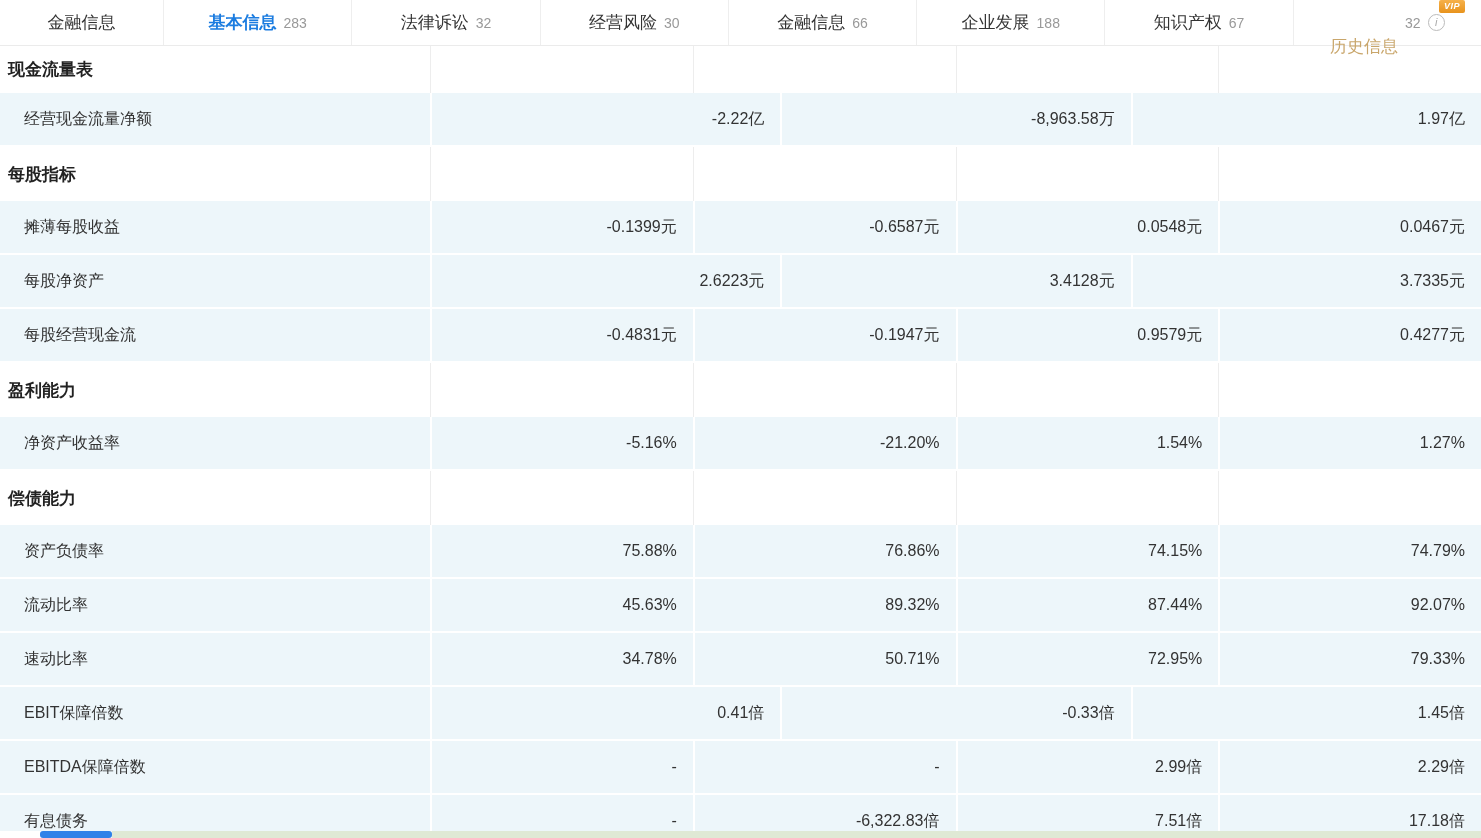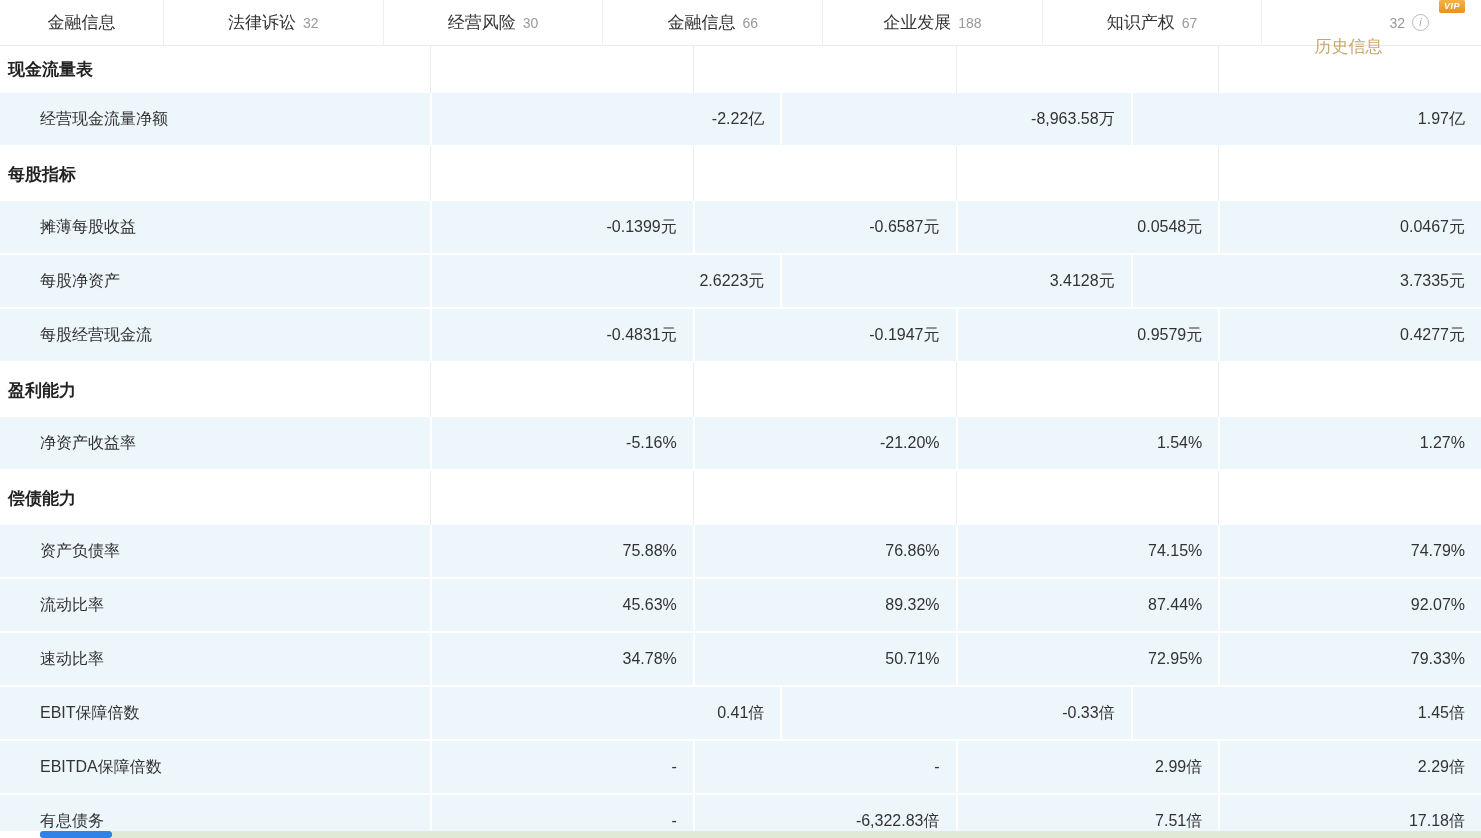--- a/index.html
+++ b/index.html
@@ -28,38 +28,42 @@
   .info-icon{
     width:15px;height:15px;border:1px solid #bbb;border-radius:50%;
     color:#aaa;font-size:11px;line-height:15px;text-align:center;
     font-style:italic;flex:0 0 auto;
   }
   
   .ftable{width:1481px;}
   .trow{display:flex;height:54px;box-sizing:border-box;}
   .trow.section.first{height:47px;text-align:center;}
   .cell{display:flex;align-items:center;box-sizing:border-box;}
-  .cell.label{flex:0 0 430px;padding-left:40px;font-size:16px;color:#333;overflow:hidden;}
+  .cell.label{flex:0 0 430px;padding-left:24px;font-size:16px;color:#333;overflow:hidden;}
   .trow.section .cell.label{padding-left:8px;font-size:17px;font-weight:bold;color:#222;}
   .cell.value{flex:1 1 0;justify-content:flex-end;padding-right:16px;font-size:16px;color:#333;}
   .trow.data{border-bottom:2px solid #fff;}
   .trow.data .cell{background:#edf6fa;}
   .trow.data .cell.value{border-left:2px solid #fff;}
   .trow.section .cell.value{border-left:1px solid #ededed;}
   
   .hscroll{position:absolute;left:0;bottom:0;width:1481px;height:7px;background:#fff;z-index:5;}
   .hscroll-track{position:absolute;left:112px;right:0;top:0;height:7px;background:#dfe9d5;}
   .hscroll-thumb{position:absolute;left:40px;width:72px;top:0;height:7px;background:#2f82e8;border-radius:3px;}
 </style>
 </head>
 <body>
 
 <div class="tabbar">
     <div class="tab">
       <span class="label">金融信息</span>
+    </div>
+    <div class="tab active">
+      <span class="label">基本信息</span>
+      <span class="count">283</span>
     </div>
     <div class="tab">
       <span class="label">法律诉讼</span>
       <span class="count">32</span>
     </div>
     <div class="tab">
       <span class="label">经营风险</span>
       <span class="count">30</span>
     </div>
     <div class="tab">

